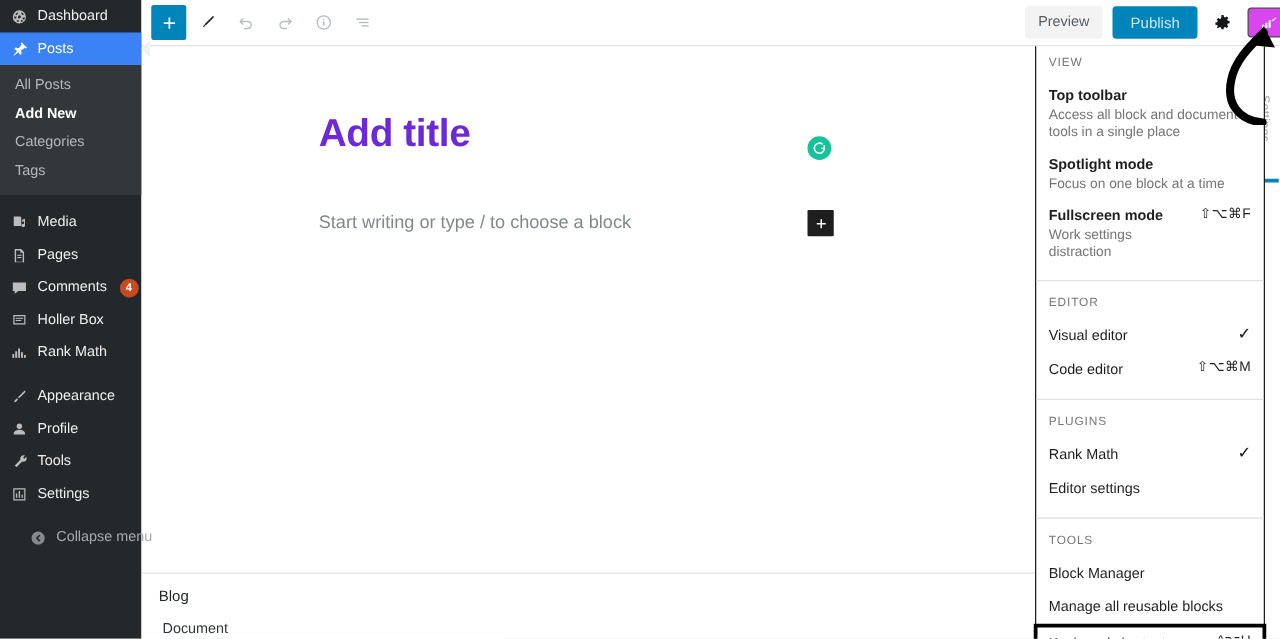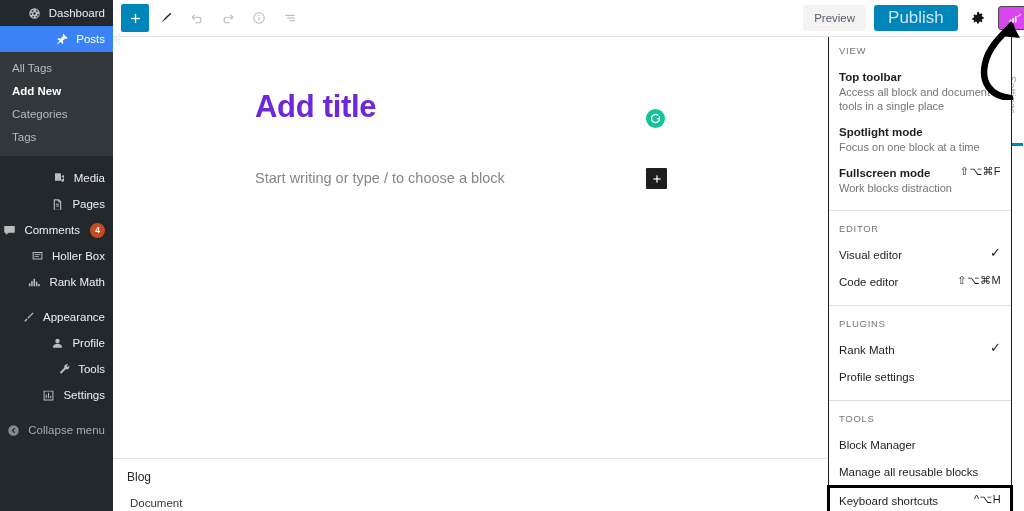--- a/index.html
+++ b/index.html
@@ -21,21 +21,20 @@
     z-index: 30;
   }
   .wp-item {
     position: relative;
     display: flex; align-items: center;
     gap: 7px;
     height: 26px;
     padding: 0 8px;
     color: #eee;
     white-space: nowrap;
-    justify-content: flex-end;
   }
   .wp-item .ico {
     width: 15px; height: 15px;
     display: flex; align-items: center; justify-content: center;
     opacity: .75;
     flex: none;
   }
   .wp-item .ico svg { display: block; }
   .wp-item.active {
     background: #3b82f6;
@@ -114,21 +113,21 @@
     background: #f3f3f3;
     color: #555d66;
     font-size: 11.5px;
     border-radius: 3px;
   }
   .btn-publish {
     height: 26px; padding: 0 14px;
     display: flex; align-items: center;
     background: #0085ba;
     color: #cde6f2;
-    font-size: 17px;
+    font-size: 12px;
     border-radius: 3px;
   }
   .gear-btn {
     width: 24px; height: 26px;
     display: flex; align-items: center; justify-content: center;
     color: #14161a;
   }
   .seo-pill {
     display: flex; align-items: center; gap: 5px;
     height: 24px; padding: 0 10px;
@@ -301,21 +300,21 @@
     <div class="wp-item active">
       <span class="ico">
         <svg width="15" height="15" viewBox="0 0 20 20" fill="currentColor">
             <path d="M12.6 2.6l-1.2 1.2 1 1L9.2 8.9 6 8.1 4.6 9.5l3 2.2-3.8 4.5.5.5 4.6-3.7 2.2 3 1.4-1.4-.8-3.2 4.1-3.2 1 1 1.2-1.2-5.4-5.4z"></path>
           </svg>
       </span>
       <span>Posts</span>
     </div>
 
     <div class="wp-submenu">
-      <span class="wp-sub">All Tags</span>
+      <span class="wp-sub">All Posts</span>
       <span class="wp-sub cur">Add New</span>
       <span class="wp-sub">Categories</span>
       <span class="wp-sub">Tags</span>
     </div>
 
     <div class="wp-gap"></div>
 
     <div class="wp-item">
       <span class="ico">
         <svg width="15" height="15" viewBox="0 0 20 20" fill="currentColor">
@@ -548,21 +547,21 @@
       <div class="m-item">
         <span class="txt">
           <span class="t1">Spotlight mode</span>
           <span class="t2" style="display:block">Focus on one block at a time</span>
         </span>
       </div>
 
       <div class="m-item">
         <span class="txt">
           <span class="t1">Fullscreen mode</span>
-          <span class="t2" style="display:block">Work blocks distraction</span>
+          <span class="t2" style="display:block">Work settings distraction</span>
         </span>
         <span class="tail">⇧⌥⌘F</span>
       </div>
     </div>
 
     <div class="m-group">
       <div class="m-label">Editor</div>
 
       <div class="m-item">
         <span class="txt">
@@ -584,21 +583,21 @@
 
       <div class="m-item">
         <span class="txt">
           <span class="t1 reg">Rank Math</span>
         </span>
         <span class="check">✓</span>
       </div>
 
       <div class="m-item">
         <span class="txt">
-          <span class="t1 reg">Profile settings</span>
+          <span class="t1 reg">Editor settings</span>
         </span>
       </div>
     </div>
 
     <div class="m-group last">
       <div class="m-label">Tools</div>
 
       <div class="m-item">
         <span class="txt">
           <span class="t1 reg">Block Manager</span>

